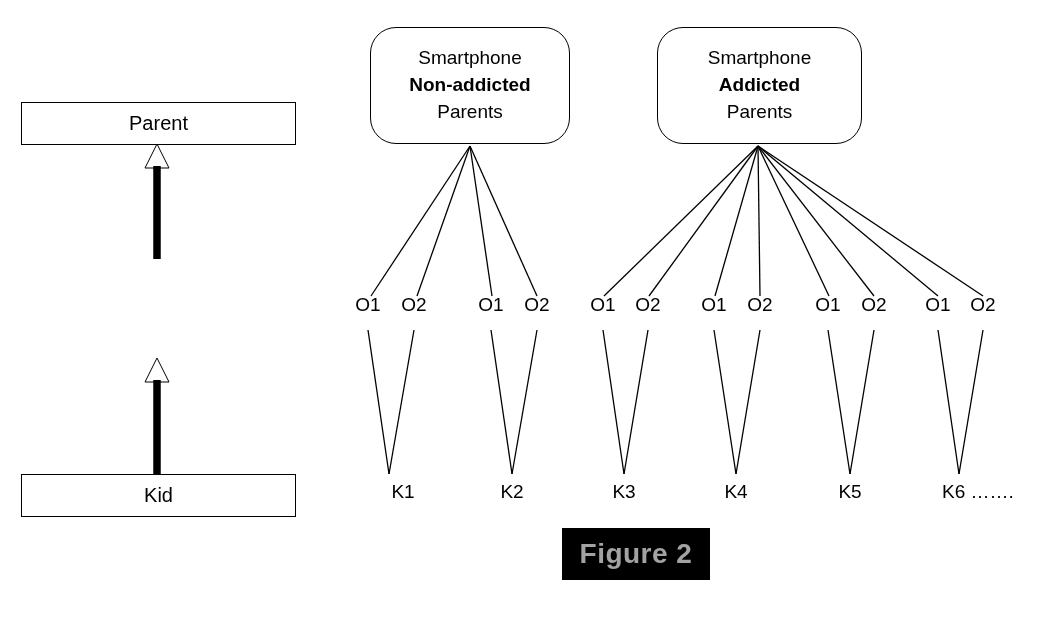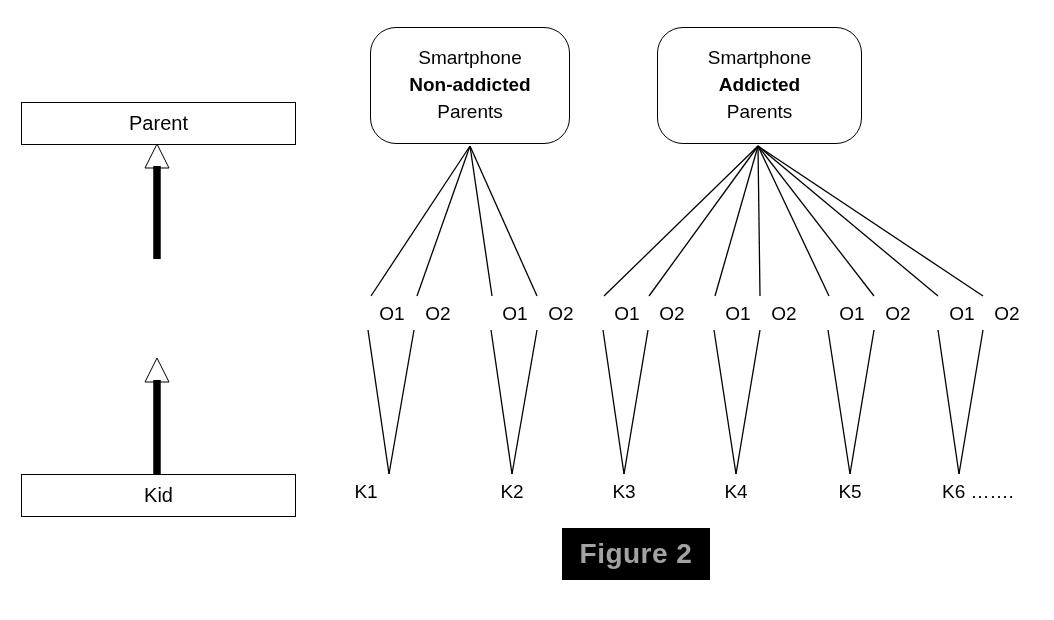--- a/index.html
+++ b/index.html
@@ -76,21 +76,21 @@
 
   
   .node-label {
     position: absolute;
     font-size: 19px;
     line-height: 1;
     color: #000000;
     white-space: nowrap;
     transform: translateX(-50%);
   }
-  .occasion-label { top: 304px; margin-left: 24px; }
+  .occasion-label { top: 295px; }
   .kid-label      { top: 482px; }
 
   
   #connectors {
     position: absolute;
     left: 0;
     top: 0;
     width: 1054px;
     height: 620px;
     pointer-events: none;
@@ -201,21 +201,21 @@
   <div class="node-label occasion-label" style="left:537px">O2</div>
   <div class="node-label occasion-label" style="left:603px">O1</div>
   <div class="node-label occasion-label" style="left:648px">O2</div>
   <div class="node-label occasion-label" style="left:714px">O1</div>
   <div class="node-label occasion-label" style="left:760px">O2</div>
   <div class="node-label occasion-label" style="left:828px">O1</div>
   <div class="node-label occasion-label" style="left:874px">O2</div>
   <div class="node-label occasion-label" style="left:938px">O1</div>
   <div class="node-label occasion-label" style="left:983px">O2</div>
 
-  <div class="node-label kid-label" style="left:366px">K1</div>
+  <div class="node-label kid-label" style="left:403px">K1</div>
   <div class="node-label kid-label" style="left:512px">K2</div>
   <div class="node-label kid-label" style="left:624px">K3</div>
   <div class="node-label kid-label" style="left:736px">K4</div>
   <div class="node-label kid-label" style="left:850px">K5</div>
   <div class="node-label kid-label" style="left:978px">K6 …….</div>
 
   <div id="figure-caption">Figure 2</div>
 
 </div>
 

